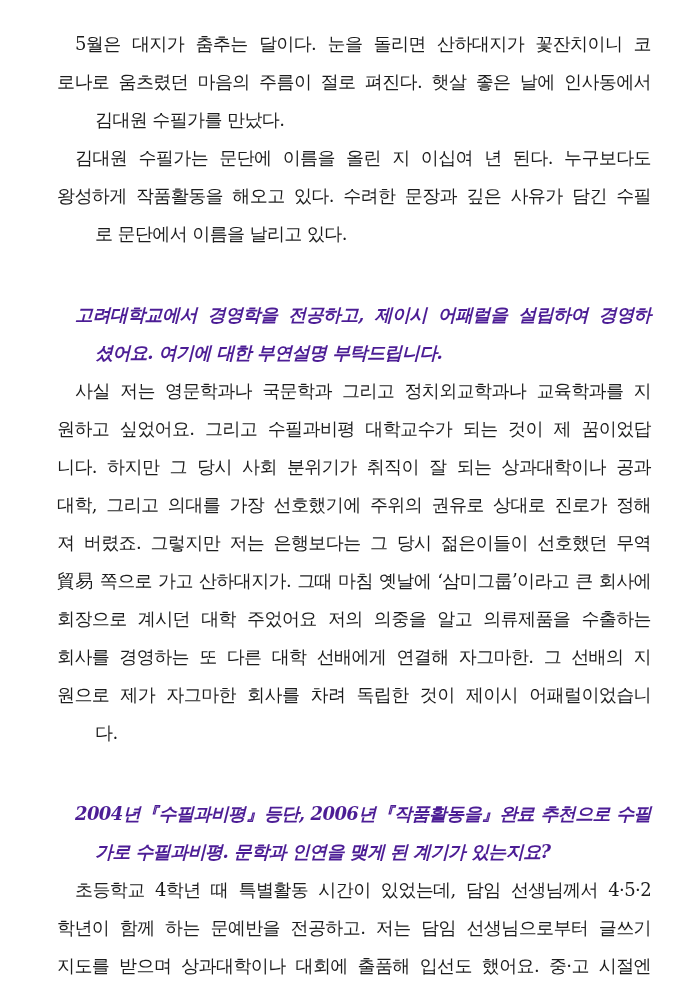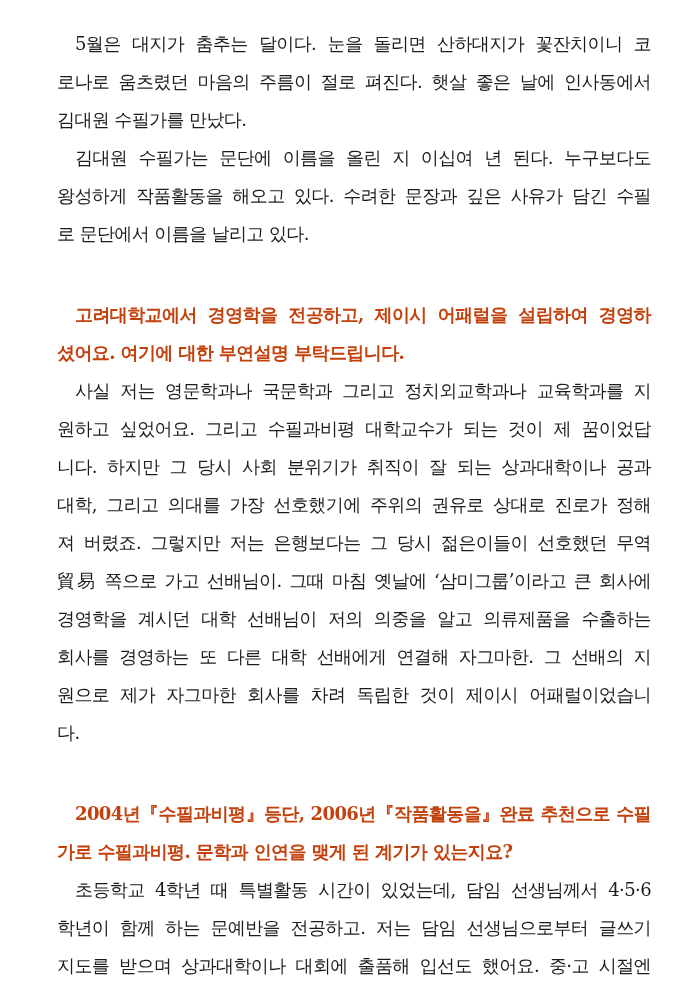--- a/index.html
+++ b/index.html
@@ -28,28 +28,30 @@
       height: 38px;
       font-size: 18px;
       line-height: 38px;
       white-space: nowrap;
       text-align: justify;
       text-align-last: justify;
       letter-spacing: -0.6px;
     }
     .line.last {
       text-align-last: left;
+      margin-left: 38px;
     }
     .line.indent {
       padding-left: 18px;
       width: 576px;
     }
     .line.bold {
       font-weight: bold;
-      color: #c2410c;
+      color: #4c1d95;
+      font-style: italic;
     }
   </style>
 </head>
 <body>
 
 <div class="page">
 
   <div>
     <div class="line indent" style="top:25px">5월은 대지가 춤추는 달이다. 눈을 돌리면 산하대지가 꽃잔치이니 코</div>
     <div class="line" style="top:63px">로나로 움츠렸던 마음의 주름이 절로 펴진다. 햇살 좋은 날에 인사동에서</div>
@@ -66,31 +68,31 @@
     <div class="line indent bold" style="top:296px">고려대학교에서 경영학을 전공하고, 제이시 어패럴을 설립하여 경영하</div>
     <div class="line bold last" style="top:334px">셨어요. 여기에 대한 부연설명 부탁드립니다.</div>
   </div>
 
   <div>
     <div class="line indent" style="top:372px">사실 저는 영문학과나 국문학과 그리고 정치외교학과나 교육학과를 지</div>
     <div class="line" style="top:410px">원하고 싶었어요. 그리고 수필과비평 대학교수가 되는 것이 제 꿈이었답</div>
     <div class="line" style="top:448px">니다. 하지만 그 당시 사회 분위기가 취직이 잘 되는 상과대학이나 공과</div>
     <div class="line" style="top:486px">대학, 그리고 의대를 가장 선호했기에 주위의 권유로 상대로 진로가 정해</div>
     <div class="line" style="top:524px">져 버렸죠. 그렇지만 저는 은행보다는 그 당시 젊은이들이 선호했던 무역</div>
-    <div class="line" style="top:562px">貿易 쪽으로 가고 선배님이. 그때 마침 옛날에 ‘삼미그룹’이라고 큰 회사에</div>
-    <div class="line" style="top:600px">경영학을 계시던 대학 선배님이 저의 의중을 알고 의류제품을 수출하는</div>
+    <div class="line" style="top:562px">貿易 쪽으로 가고 산하대지가. 그때 마침 옛날에 ‘삼미그룹’이라고 큰 회사에</div>
+    <div class="line" style="top:600px">회장으로 계시던 대학 주었어요 저의 의중을 알고 의류제품을 수출하는</div>
     <div class="line" style="top:638px">회사를 경영하는 또 다른 대학 선배에게 연결해 자그마한. 그 선배의 지</div>
     <div class="line" style="top:676px">원으로 제가 자그마한 회사를 차려 독립한 것이 제이시 어패럴이었습니</div>
     <div class="line last" style="top:714px">다.</div>
   </div>
 
   <div>
     <div class="line indent bold" style="top:795px">2004년『수필과비평』등단, 2006년『작품활동을』완료 추천으로 수필</div>
     <div class="line bold last" style="top:833px">가로 수필과비평. 문학과 인연을 맺게 된 계기가 있는지요?</div>
   </div>
 
   <div>
-    <div class="line indent" style="top:871px">초등학교 4학년 때 특별활동 시간이 있었는데, 담임 선생님께서 4·5·6</div>
+    <div class="line indent" style="top:871px">초등학교 4학년 때 특별활동 시간이 있었는데, 담임 선생님께서 4·5·2</div>
     <div class="line" style="top:909px">학년이 함께 하는 문예반을 전공하고. 저는 담임 선생님으로부터 글쓰기</div>
     <div class="line" style="top:947px">지도를 받으며 상과대학이나 대회에 출품해 입선도 했어요. 중·고 시절엔</div>
   </div>
 
 </div>
 
 </body></html>

